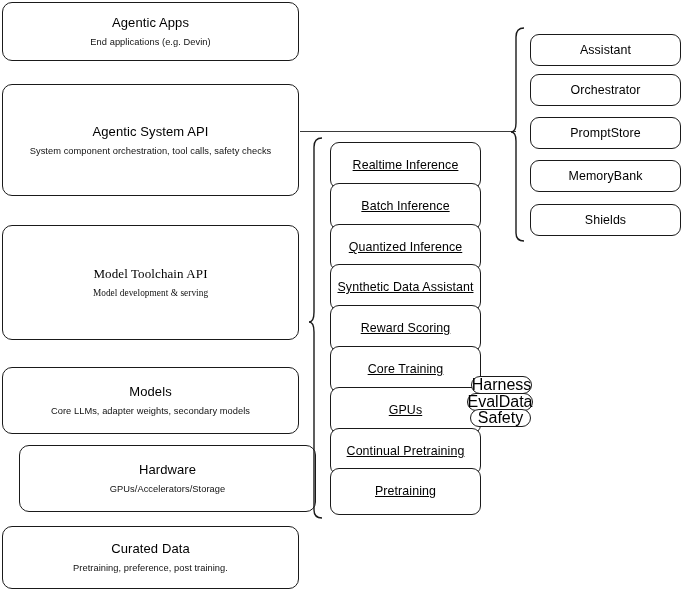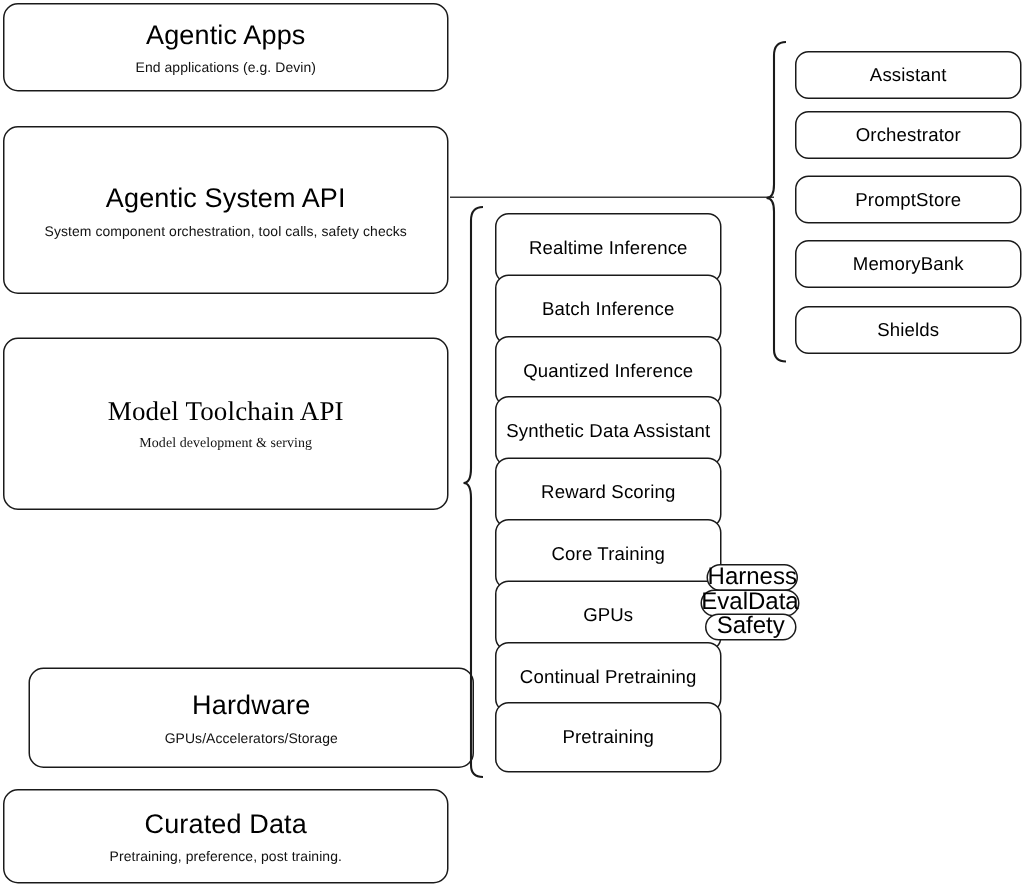--- a/index.html
+++ b/index.html
@@ -28,38 +28,39 @@
     border-radius: 10px;
     background: #ffffff;
     display: flex;
     flex-direction: column;
     align-items: center;
     justify-content: center;
     text-align: center;
     line-height: 1.35;
   }
   .box .ttl {
-    font-size: 18px;
+    font-size: 13px;
     color: #000;
     letter-spacing: 0.1px;
   }
   .box .sub {
     font-size: 9.3px;
     color: #111;
     margin-top: 4px;
     letter-spacing: 0.05px;
   }
   
   .layer { left: 2px; width: 297px; }
   
   .cap {
     left: 330px;
     width: 151px;
     height: 47px;
     border-radius: 9px;
+    text-decoration: underline;
   }
   .cap .ttl { font-size: 12.4px; }
   
   .comp {
     left: 530px;
     width: 151px;
     height: 32px;
     border-radius: 9px;
   }
   .comp .ttl { font-size: 12.4px; }
@@ -98,20 +99,24 @@
   <div class="box layer" style="top:84px;height:112px;">
     <div class="ttl">Agentic System API</div>
     <div class="sub">System component orchestration, tool calls, safety checks</div>
   </div>
 
   <div class="box layer" style="top:225px;height:115px;font-family:Liberation Serif, serif;">
     <div class="ttl">Model Toolchain API</div>
     <div class="sub">Model development &amp; serving</div>
   </div>
 
+  <div class="box layer" style="top:367px;height:67px;">
+    <div class="ttl">Models</div>
+    <div class="sub">Core LLMs, adapter weights, secondary models</div>
+  </div>
 
   <div class="box layer" style="top:445px;height:67px;margin-left:17px;">
     <div class="ttl">Hardware</div>
     <div class="sub">GPUs/Accelerators/Storage</div>
   </div>
 
   <div class="box layer" style="top:526px;height:63px;">
     <div class="ttl">Curated Data</div>
     <div class="sub">Pretraining, preference, post training.</div>
   </div>

